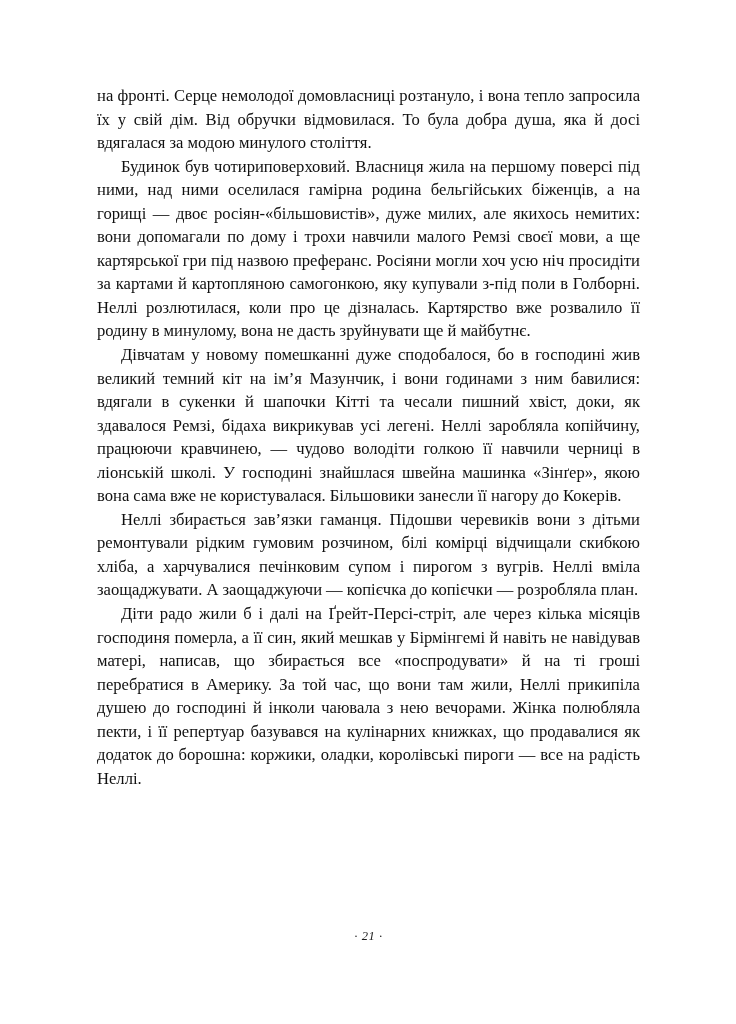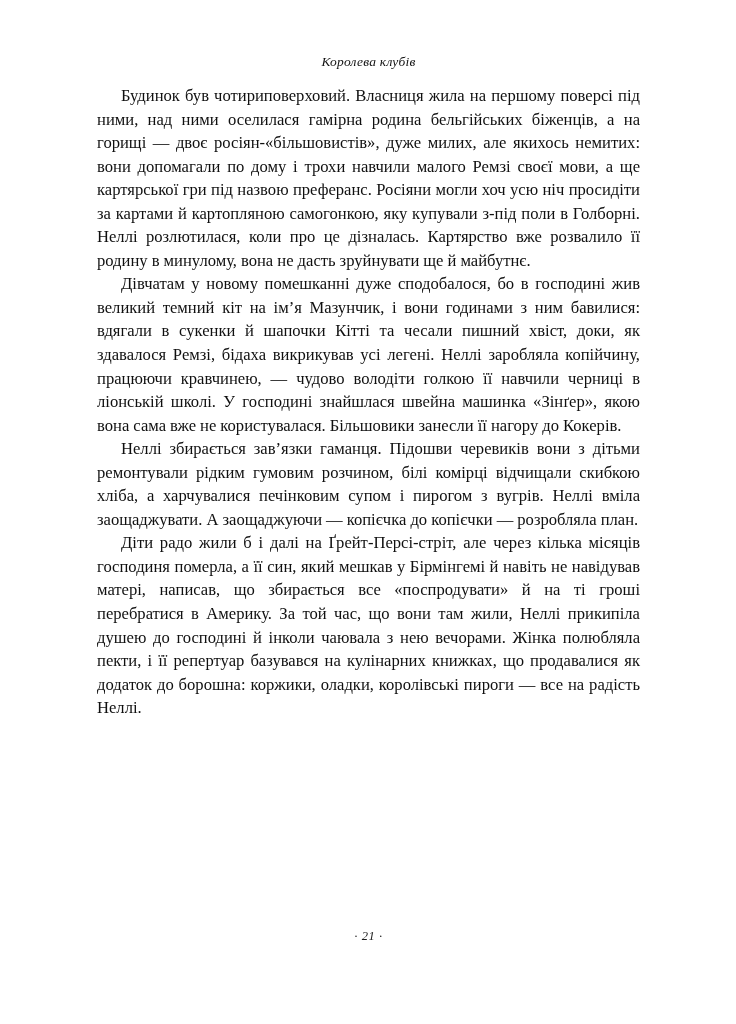--- a/index.html
+++ b/index.html
@@ -72,23 +72,23 @@
     color: #1a1a1a;
     line-height: 1;
     letter-spacing: 0.6px;
   }
 </style>
 </head>
 <body>
 
 <div class="page">
 
-  <div class="running-head">Королева клубів</div>
 
   <div class="text-block">
+    <p class="para first">на фронті. Серце немолодої домовласниці розтануло, і вона тепло запросила їх у свій дім. Від обручки відмовилася. То була добра душа, яка й досі вдягалася за модою минулого століття.</p>
     <p class="para">Будинок був чотириповерховий. Власниця жила на першому поверсі під ними, над ними оселилася гамірна родина бельгійських біженців, а на горищі — двоє росіян-«більшовистів», дуже милих, але якихось немитих: вони допомагали по дому і трохи навчили малого Ремзі своєї мови, а ще картярської гри під назвою преферанс. Росіяни могли хоч усю ніч просидіти за картами й картопляною самогонкою, яку купували з-під поли в Голборні. Неллі розлютилася, коли про це дізналась. Картярство вже розвалило її родину в минулому, вона не дасть зруйнувати ще й майбутнє.</p>
     <p class="para">Дівчатам у новому помешканні дуже сподобалося, бо в господині жив великий темний кіт на ім’я Мазунчик, і вони годинами з ним бавилися: вдягали в сукенки й шапочки Кітті та чесали пишний хвіст, доки, як здавалося Ремзі, бідаха викрикував усі легені. Неллі заробляла копійчину, працюючи кравчинею, — чудово володіти голкою її навчили черниці в ліонській школі. У господині знайшлася швейна машинка «Зінґер», якою вона сама вже не користувалася. Більшовики занесли її нагору до Кокерів.</p>
     <p class="para">Неллі збирається зав’язки гаманця. Підошви черевиків вони з дітьми ремонтували рідким гумовим розчином, білі комірці відчищали скибкою хліба, а харчувалися печінковим супом і пирогом з вугрів. Неллі вміла заощаджувати. А заощаджуючи — копієчка до копієчки — розробляла план.</p>
     <p class="para">Діти радо жили б і далі на Ґрейт-Персі-стріт, але через кілька місяців господиня померла, а її син, який мешкав у Бірмінгемі й навіть не навідував матері, написав, що збирається все «поспродувати» й на ті гроші перебратися в Америку. За той час, що вони там жили, Неллі прикипіла душею до господині й інколи чаювала з нею вечорами. Жінка полюбляла пекти, і її репертуар базувався на кулінарних книжках, що продавалися як додаток до борошна: коржики, оладки, королівські пироги — все на радість Неллі.</p>
   </div>
 
   <div class="folio">· 21 ·</div>
 
 </div>
 

